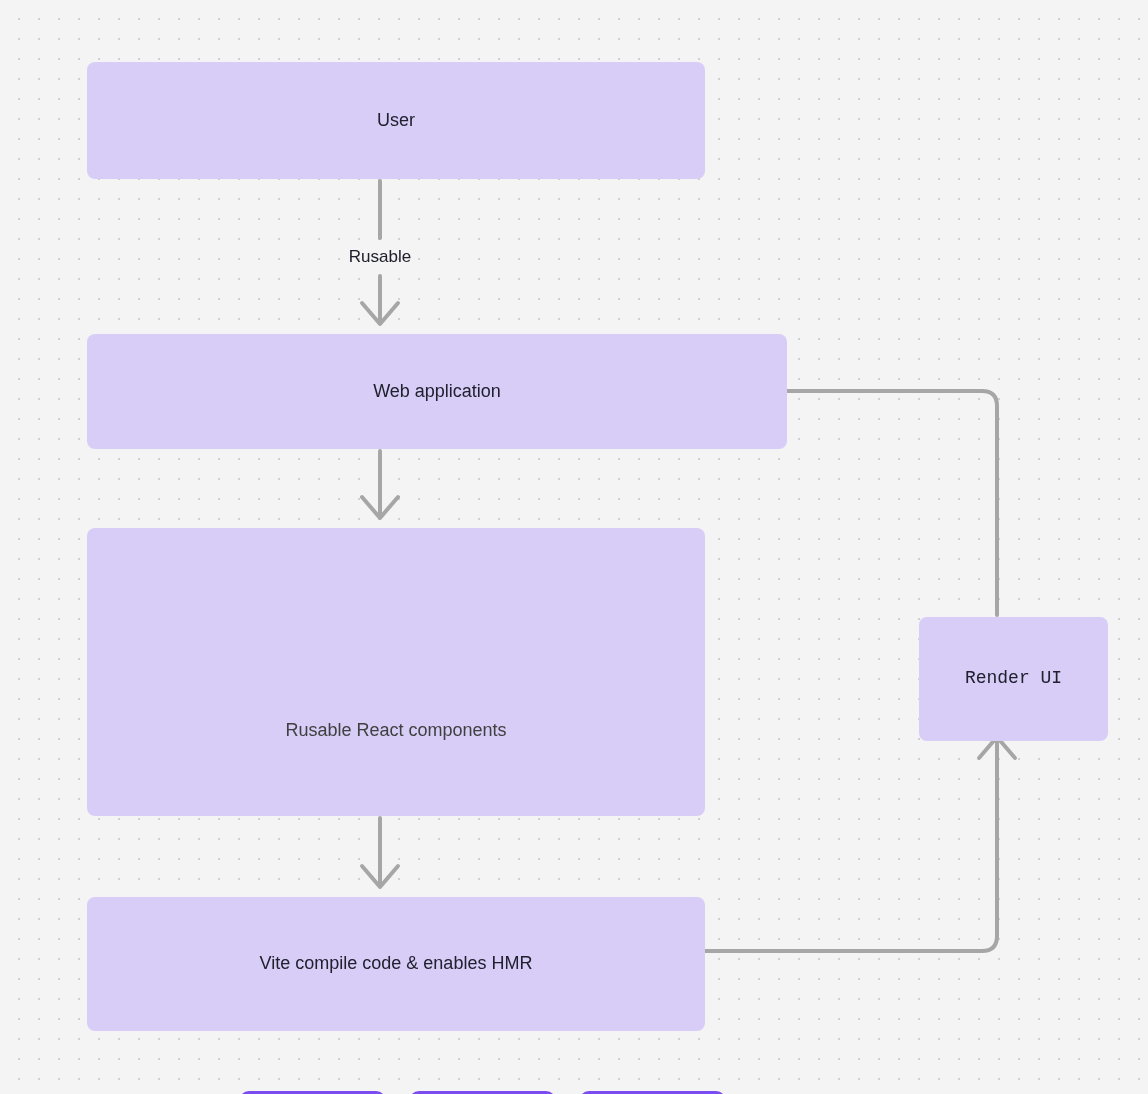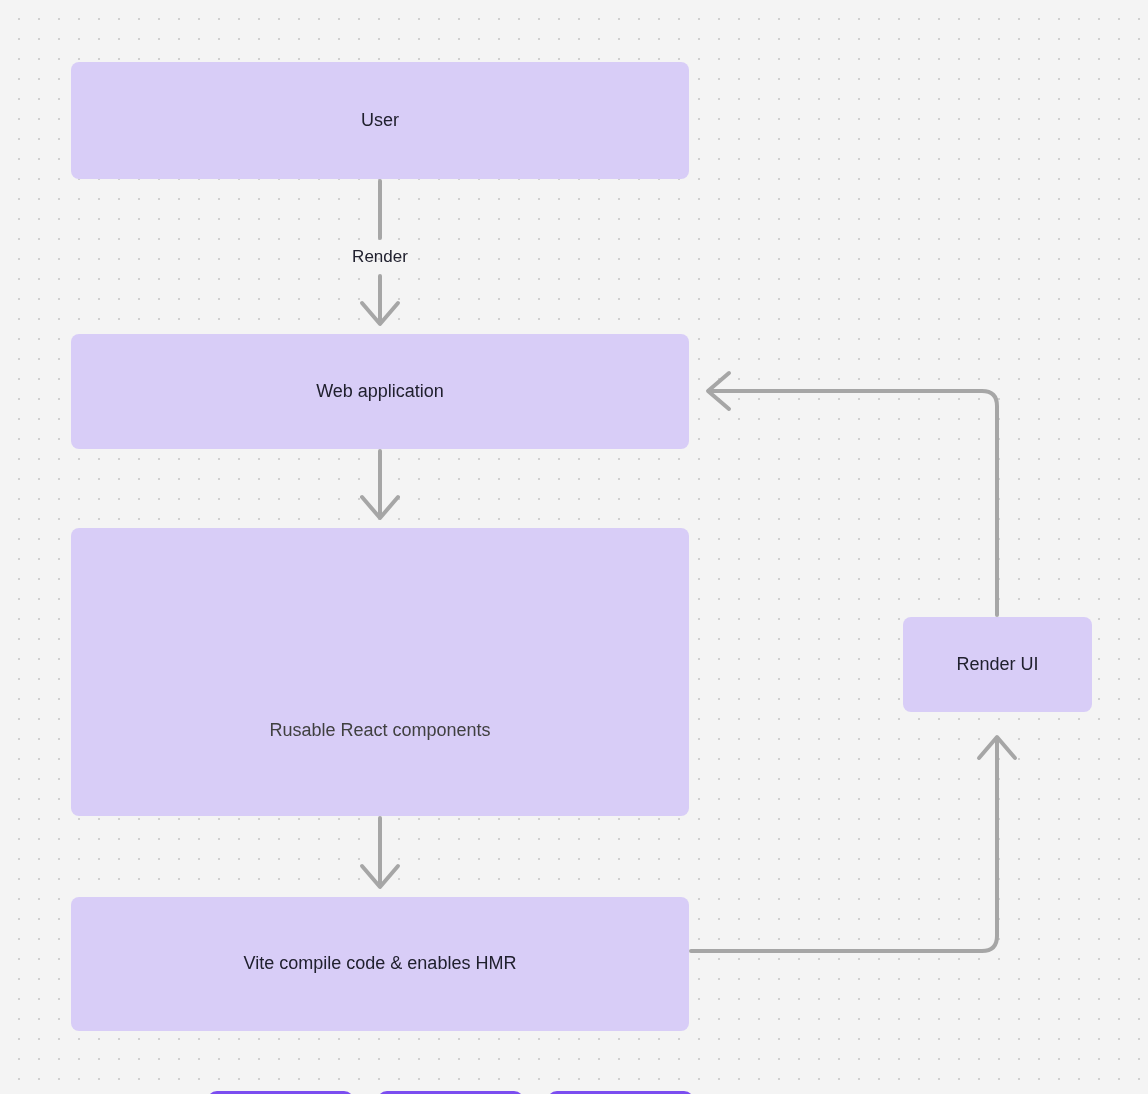--- a/index.html
+++ b/index.html
@@ -23,40 +23,41 @@
     background-position: 9px 9px;
   }
   .node {
     position: absolute;
     box-sizing: border-box;
     border-radius: 8px;
     display: flex;
     align-items: center;
     justify-content: center;
     text-align: center;
+    margin-left: 16px;
   }
   .node-outer {
     background: #d8cdf7;
     color: #20202e;
     font-size: 18px;
     line-height: 1.4;
   }
   .node-chip {
     background: #7b4df0;
     color: #ffffff;
     font-size: 17px;
     line-height: 1.42;
     border-radius: 10px;
   }
   #node-user      { left: 71px;  top: 62px;  width: 618px; height: 117px; }
-  #node-webapp    { left: 71px;  top: 334px; width: 618px; height: 115px; }
+  #node-webapp    { left: 71px;  top: 334px; width: 700px; height: 115px; }
   #node-components{ left: 71px;  top: 528px; width: 618px; height: 288px;
                     display: block; }
   #node-vite      { left: 71px;  top: 897px; width: 618px; height: 134px; }
-  #node-render    { left: 903px; top: 617px; width: 189px; height: 95px; }
+  #node-render    { left: 903px; top: 617px; width: 189px; height: 124px; font-family: Liberation Mono, monospace; }
 
   #chip-html { left: 136px; top: 563px; width: 147px; height: 110px; }
   #chip-css  { left: 306px; top: 563px; width: 147px; height: 110px; }
   #chip-js   { left: 476px; top: 563px; width: 147px; height: 110px; }
 
   .components-caption {
     position: absolute;
     left: 0;
     top: 190px;
     width: 100%;
@@ -122,21 +123,21 @@
       <path class="edge-line" d="M 691 951 L 982 951 Q 997 951 997 936 L 997 740"></path>
       <path class="edge-head" d="M 979 758 L 997 737 L 1015 758"></path>
     </g>
 
     <g>
       <path class="edge-line" d="M 997 615 L 997 406 Q 997 391 982 391 L 711 391"></path>
       <path class="edge-head" d="M 729 373 L 708 391 L 729 409"></path>
     </g>
   </svg>
 
-  <div class="edge-label" style="left:380px; top:257px;">Render</div>
+  <div class="edge-label" style="left:380px; top:257px;">Rusable</div>
 
   <div class="node node-outer" id="node-user">User</div>
 
   <div class="node node-outer" id="node-webapp">Web application</div>
 
   <div class="node node-outer" id="node-components">
     <div class="node node-chip" id="chip-html">
       
     </div>
     <div class="node node-chip" id="chip-css">

